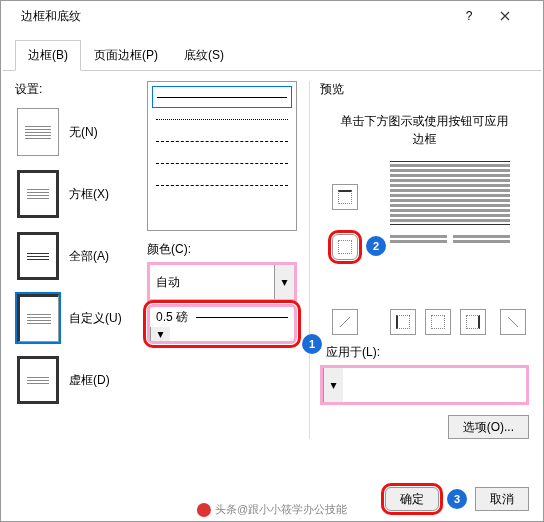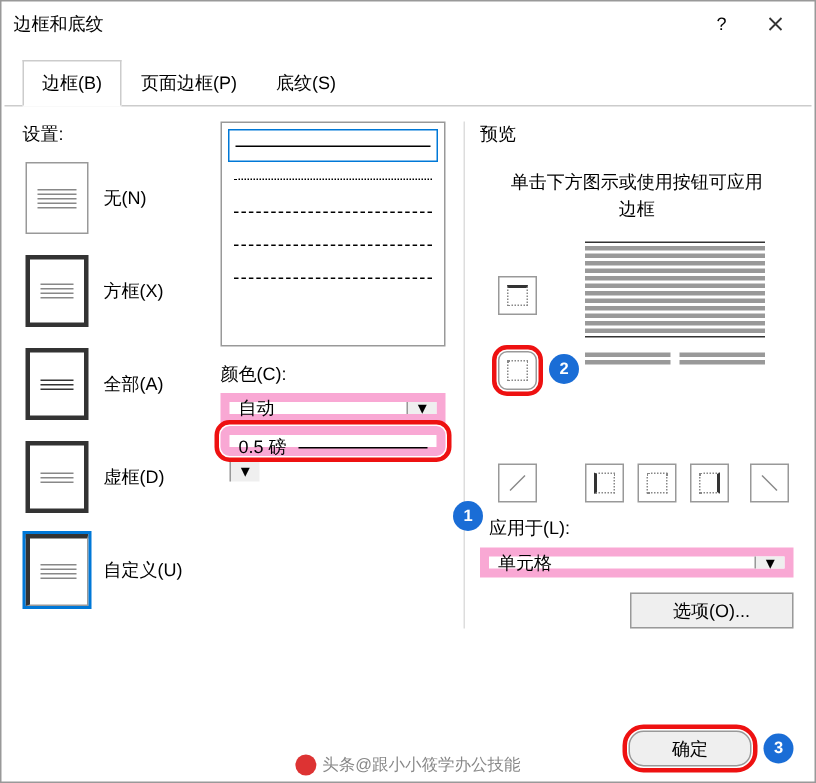--- a/index.html
+++ b/index.html
@@ -1,18 +1,18 @@
 <!DOCTYPE html>
 <html><head>
 <meta charset="utf-8">
 <style>
 * { box-sizing: border-box; margin: 0; padding: 0; }
 body { font-family: "Microsoft YaHei", sans-serif; font-size: 12px; background: #fff; color: #000; }
 .dialog { width: 544px; height: 522px; border: 1px solid #999; background: #fff; position: relative; }
-.titlebar { height: 30px; display: flex; align-items: center; padding: 0 8px; }
+.titlebar { height: 30px; display: flex; align-items: center; padding: 0 20px; }
 .title { flex: 1; font-size: 12px; }
 .winbtn { width: 36px; height: 26px; display: flex; align-items: center; justify-content: center; cursor: pointer; }
 .tabs { display: flex; padding: 8px 12px 0 12px; border-bottom: 1px solid #ccc; margin: 0 2px; }
 .tab { padding: 6px 12px; border: 1px solid transparent; cursor: pointer; position: relative; top: 1px; }
 .tab.active { border: 1px solid #ccc; border-bottom: 1px solid #fff; background: #fff; }
 .content { display: flex; padding: 10px 14px; gap: 12px; }
 .col { display: flex; flex-direction: column; }
 .col1 { width: 120px; }
 .col2 { width: 150px; }
 .col3 { flex: 1; }
@@ -26,36 +26,36 @@
 .opt-icon.custom { border-left: 3px solid #333; border-top: 3px solid #333; }
 .style-box { border: 1px solid #999; height: 150px; overflow-y: auto; padding: 4px; }
 .style-item { height: 22px; display: flex; align-items: center; padding: 0 4px; cursor: pointer; }
 .style-item.sel { border: 1px solid #0078d7; }
 .style-line { flex: 1; }
 .solid { border-top: 1px solid #000; }
 .dashed { border-top: 1px dashed #000; }
 .dotted { border-top: 1px dotted #000; }
 .dashdot { border-top: 1px dashed #000; }
 .field-label { margin: 10px 0 4px 0; }
-.combo { display: flex; border: 6px solid #f9a8d4; height: 20px; }
+.combo { display: flex; border: 3px solid #f9a8d4; height: 40px; }
 .combo-val { flex: 1; padding: 0 6px; display: flex; align-items: center; }
 .combo-btn { width: 20px; border-left: 1px solid #999; display: flex; align-items: center; justify-content: center; cursor: pointer; background: #efefef; }
 .hl-red { outline: 3px solid #e11; outline-offset: 1px; border-radius: 6px; }
 .preview-hint { text-align: center; padding: 6px 20px; line-height: 1.5; }
 .preview-area { position: relative; height: 180px; }
 .preview-doc { position: absolute; left: 70px; top: 5px; width: 120px; }
 .preview-doc .pline { height: 3px; background: #999; margin: 2px 0; }
 .preview-doc .hr { height: 1px; background: #333; margin: 2px 0; }
 .preview-doc .gap { height: 6px; }
 .preview-doc .cols { display: flex; gap: 6px; }
 .preview-doc .cols > div { flex:1; }
 .pv-btn { position: absolute; width: 26px; height: 26px; border: 1px solid #999; background: #fff; cursor: pointer; display: flex; align-items: center; justify-content: center; }
 .pv-btn .inner { width: 14px; height: 14px; border: 1px dotted #888; }
 .marker { position: absolute; width: 20px; height: 20px; border-radius: 50%; background: #1a6dd6; color: #fff; display: flex; align-items: center; justify-content: center; font-size: 11px; font-weight: bold; }
-.bottom-btn { height: 24px; padding: 0 28px; border: 1px solid #999; background: #efefef; cursor: pointer; display: flex; align-items: center; }
+.bottom-btn { height: 24px; padding: 0 14px; border: 1px solid #999; background: #efefef; cursor: pointer; display: flex; align-items: center; }
 .footer { position: absolute; bottom: 10px; right: 14px; display: flex; gap: 8px; align-items: center; }
 .watermark { position: absolute; bottom: 4px; left: 50%; transform: translateX(-50%); font-size: 11px; color: #888; display: flex; align-items: center; gap: 4px; }
 .wm-logo { width: 14px; height: 14px; border-radius: 50%; background: #d33; }
 </style>
 </head>
 <body>
 
 <div class="dialog">
   <div class="titlebar">
     <div class="title">边框和底纹</div>
@@ -97,36 +97,36 @@
         <span>方框(X)</span>
       </div>
       <div class="setting-opt">
         <div class="opt-icon box">
             <div class="lline"></div>
             <div class="lline"></div>
             <div class="lline"></div>
           </div>
         <span>全部(A)</span>
       </div>
-      <div class="setting-opt">
-        <div class="opt-icon box">
-            <div class="line"></div>
-            <div class="line"></div>
-            <div class="line"></div>
-          </div>
-        <span>虚框(D)</span>
-      </div>
       <div class="setting-opt selected">
         <div class="opt-icon custom">
             <div class="line"></div>
             <div class="line"></div>
             <div class="line"></div>
             <div class="line"></div>
           </div>
         <span>自定义(U)</span>
+      </div>
+      <div class="setting-opt">
+        <div class="opt-icon box">
+            <div class="line"></div>
+            <div class="line"></div>
+            <div class="line"></div>
+          </div>
+        <span>虚框(D)</span>
       </div>
     </div>
 
     <div class="col col2">
       <div class="style-box">
         <div class="style-item sel">
             <div class="style-line solid"></div>
           </div>
         <div class="style-item">
             <div class="style-line dotted"></div>
@@ -217,33 +217,33 @@
             <svg width="14" height="14">
               <path d="M2 2L12 12" stroke="#888"></path>
             </svg>
           </div>
       </div>
       <div style="position:relative;">
         <div class="marker" style="left:-18px;top:0;">1</div>
         <div class="field-label" style="padding-left:6px;"><span>应用于(L):</span></div>
       </div>
       <div class="combo">
-        <div class="combo-val">单元格</div>
         <div class="combo-btn">
             <span>▾</span>
           </div>
       </div>
       <div style="display:flex;justify-content:flex-end;margin-top:10px;">
         <div class="bottom-btn">选项(O)...</div>
       </div>
     </div>
   </div>
 
   <div class="footer">
-    <div class="bottom-btn hl-red" style="position:relative;border-radius:10px;">确定</div>
+    <div class="bottom-btn hl-red" style="position:relative;">确定</div>
     <div class="marker" style="position:relative;left:0;top:0;">3</div>
+    <div class="bottom-btn">取消</div>
   </div>
 
   <div class="watermark">
     <div class="wm-logo"></div>
     <span>头条@跟小小筱学办公技能</span>
   </div>
 </div>
 
 </body></html>

